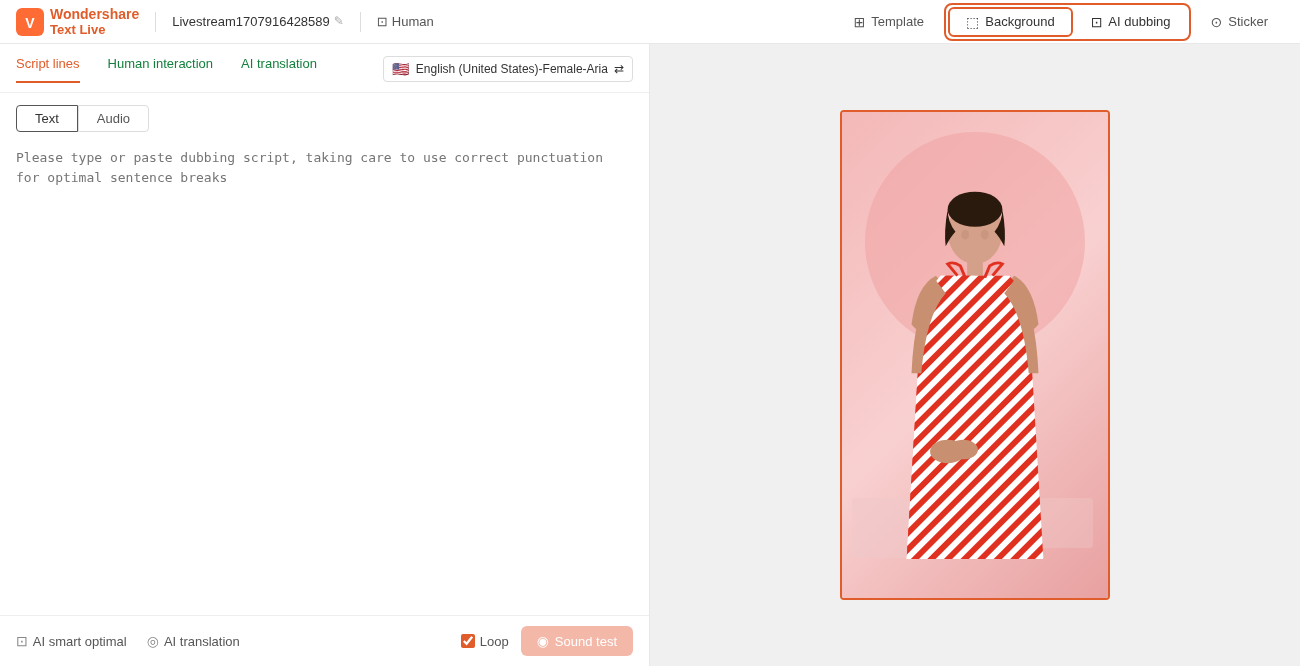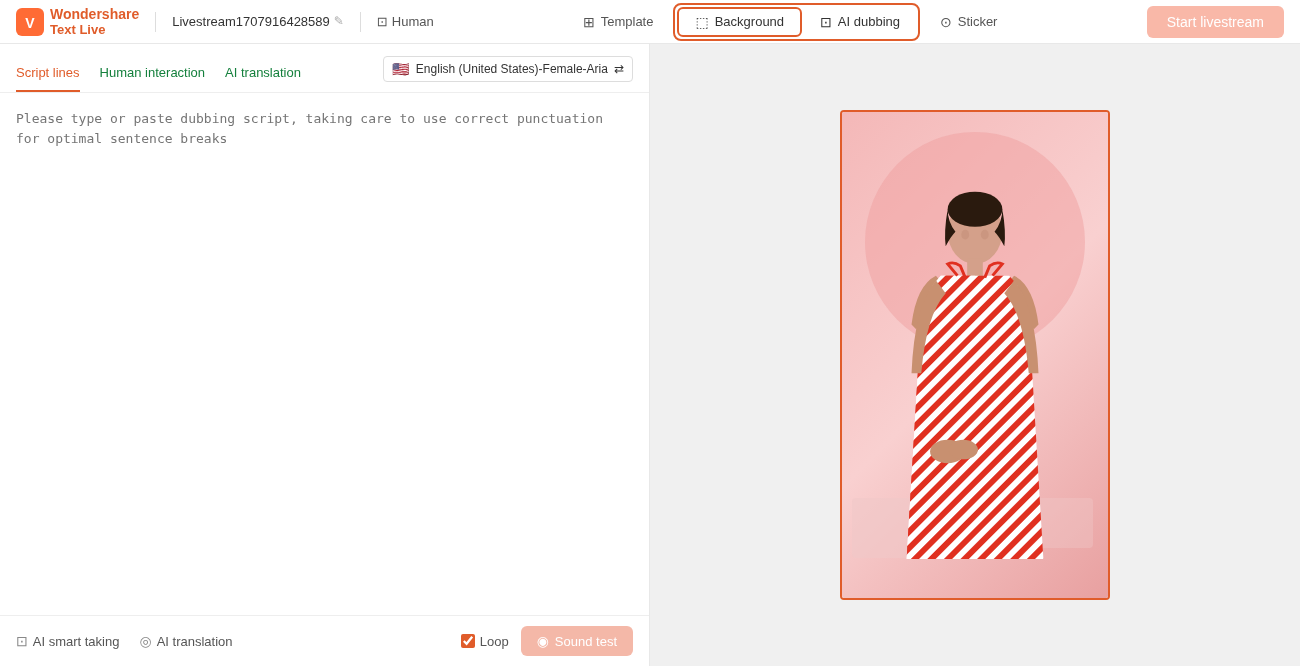--- a/index.html
+++ b/index.html
@@ -37,21 +37,21 @@
       padding: 8px 20px; font-size: 14px; cursor: pointer;
     }
 
     
     .main { display: flex; height: calc(666px - 44px); }
 
     
     .left-panel { width: 650px; background: #fff; border-right: 1px solid #e8e8e8; display: flex; flex-direction: column; }
 
     
-    .script-tabs { display: flex; align-items: flex-end; gap: 20px; padding: 12px 16px 0; border-bottom: 1px solid #eee; }
+    .script-tabs { display: flex; align-items: flex-start; gap: 28px; padding: 12px 16px 0; border-bottom: 1px solid #eee; }
     .script-tab { font-size: 13px; color: #15803d; cursor: pointer; padding-bottom: 10px; border-bottom: 2px solid transparent; }
     .script-tab.active { color: #e05c2a; border-bottom: 2px solid #e05c2a; font-weight: 500; }
 
     
     .voice-selector {
       margin-left: auto; margin-bottom: 10px;
       display: flex; align-items: center; gap: 6px;
       border: 1px solid #ddd; border-radius: 4px;
       padding: 4px 8px; font-size: 12px; color: #333; cursor: pointer;
     }
@@ -184,50 +184,51 @@
         <span class="tab-icon">⊡</span>
         <span>AI dubbing</span>
       </div>
     </div>
     <div class="header-tab">
       <span class="tab-icon">⊙</span>
       <span>Sticker</span>
     </div>
   </div>
 
-  <div class="header-right">
-    <button class="start-btn">Start livestream</button>
-  </div>
 </div>
 
 <div class="main">
 
   <div class="left-panel">
 
     <div class="script-tabs">
       <span class="script-tab active">Script lines</span>
       <span class="script-tab">Human interaction</span>
       <span class="script-tab">AI translation</span>
       <div class="voice-selector">
         <span class="flag">🇺🇸</span>
         <span>English (United States)-Female-Aria</span>
         <span>⇄</span>
       </div>
     </div>
 
+    <div class="type-tabs">
+      <button class="type-tab active">Text</button>
+      <button class="type-tab">Audio</button>
+    </div>
 
     <div class="script-area">
       <textarea class="script-textarea" placeholder="Please type or paste dubbing script, taking care to use correct punctuation for optimal sentence breaks" style=""></textarea>
     </div>
 
     <div class="bottom-bar">
       <div class="bottom-left">
         <button class="bottom-btn">
           <span class="btn-icon">⊡</span>
-          <span>AI smart taking</span>
+          <span>AI smart optimal</span>
         </button>
         <button class="bottom-btn">
           <span class="btn-icon">◎</span>
           <span>AI translation</span>
         </button>
       </div>
       <div class="bottom-right">
         <label class="loop-check">
           <input type="checkbox" class="loop-checkbox" checked="" style="">
           <span>Loop</span>

